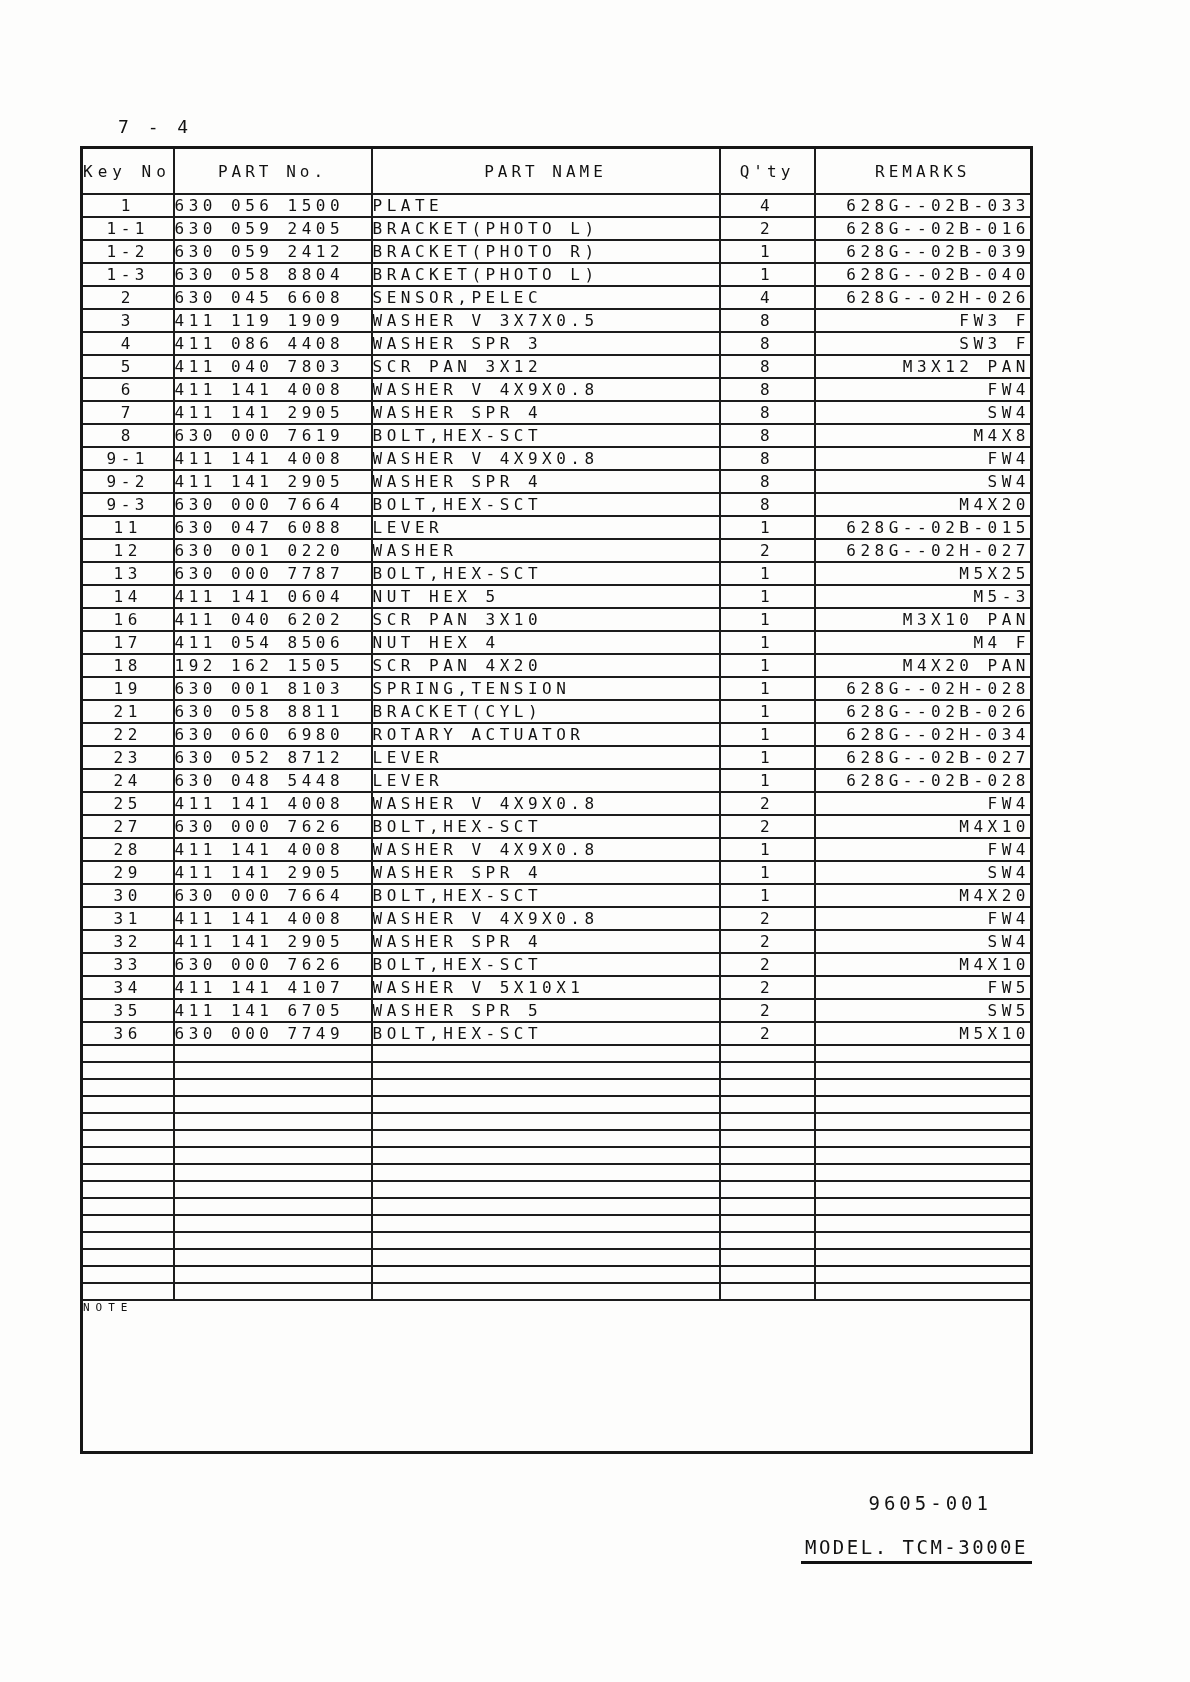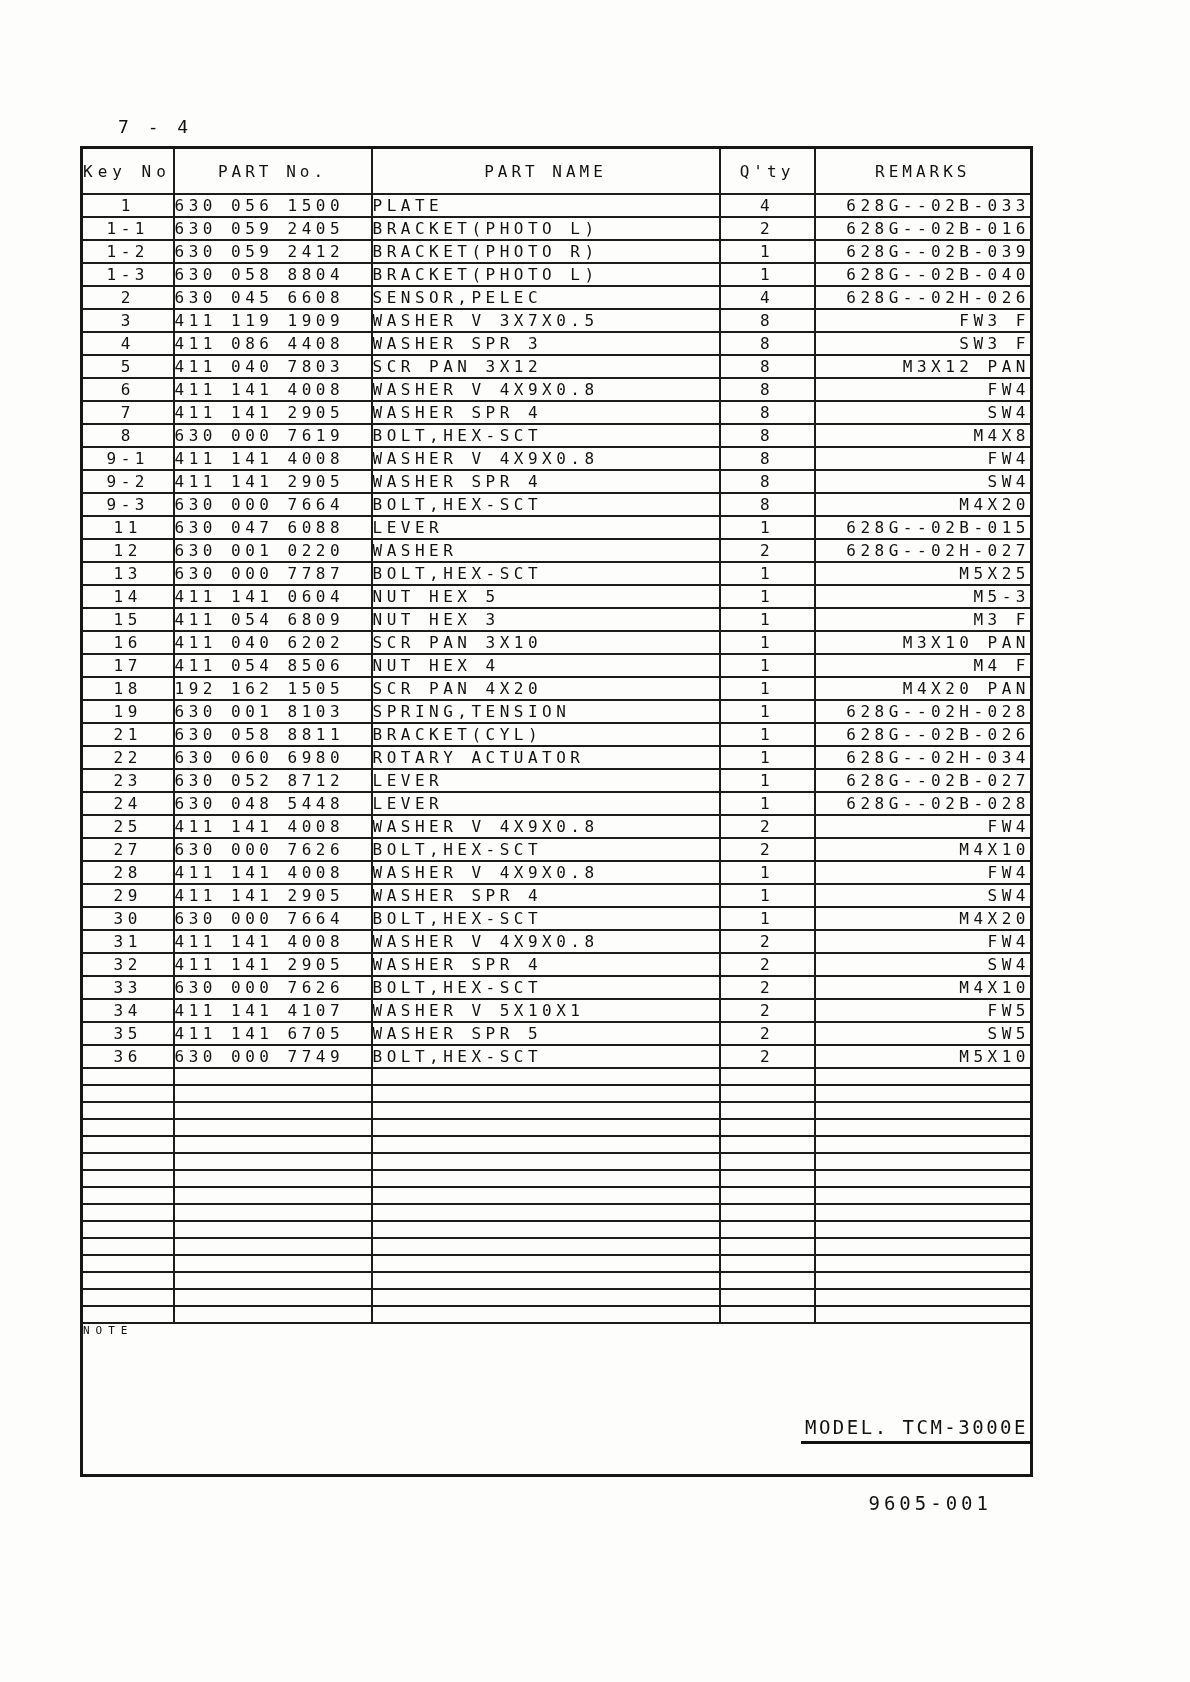--- a/index.html
+++ b/index.html
@@ -52,21 +52,21 @@
   td.c4{padding-left:8px;text-align:right;}
   td.note-cell{
     height:150px;
     vertical-align:top;
     font-size:11px;
     letter-spacing:6px;
     padding:8px 0 0 12px;
   }
   .model-label{
     position:absolute;
-    right:158px;top:1416px;
+    right:158px;top:1536px;
     font-size:19px;
     letter-spacing:2.5px;
     border-bottom:3px solid #111;
     padding:0 4px 3px 4px;
   }
   .doc-number{
     position:absolute;
     right:198px;top:1492px;
     font-size:19px;
     letter-spacing:4px;
@@ -215,27 +215,20 @@
         <td class="c4">M5X25</td>
       </tr>
       <tr class="data-row">
         <td class="c0">14</td>
         <td class="c1">411 141 0604</td>
         <td class="c2">NUT HEX 5</td>
         <td class="c3">1</td>
         <td class="c4">M5-3</td>
       </tr>
       <tr class="data-row">
-        <td class="c0">15</td>
-        <td class="c1">411 054 6809</td>
-        <td class="c2">NUT HEX 3</td>
-        <td class="c3">1</td>
-        <td class="c4">M3 F</td>
-      </tr>
-      <tr class="data-row">
         <td class="c0">16</td>
         <td class="c1">411 040 6202</td>
         <td class="c2">SCR PAN 3X10</td>
         <td class="c3">1</td>
         <td class="c4">M3X10 PAN</td>
       </tr>
       <tr class="data-row">
         <td class="c0">17</td>
         <td class="c1">411 054 8506</td>
         <td class="c2">NUT HEX 4</td>

